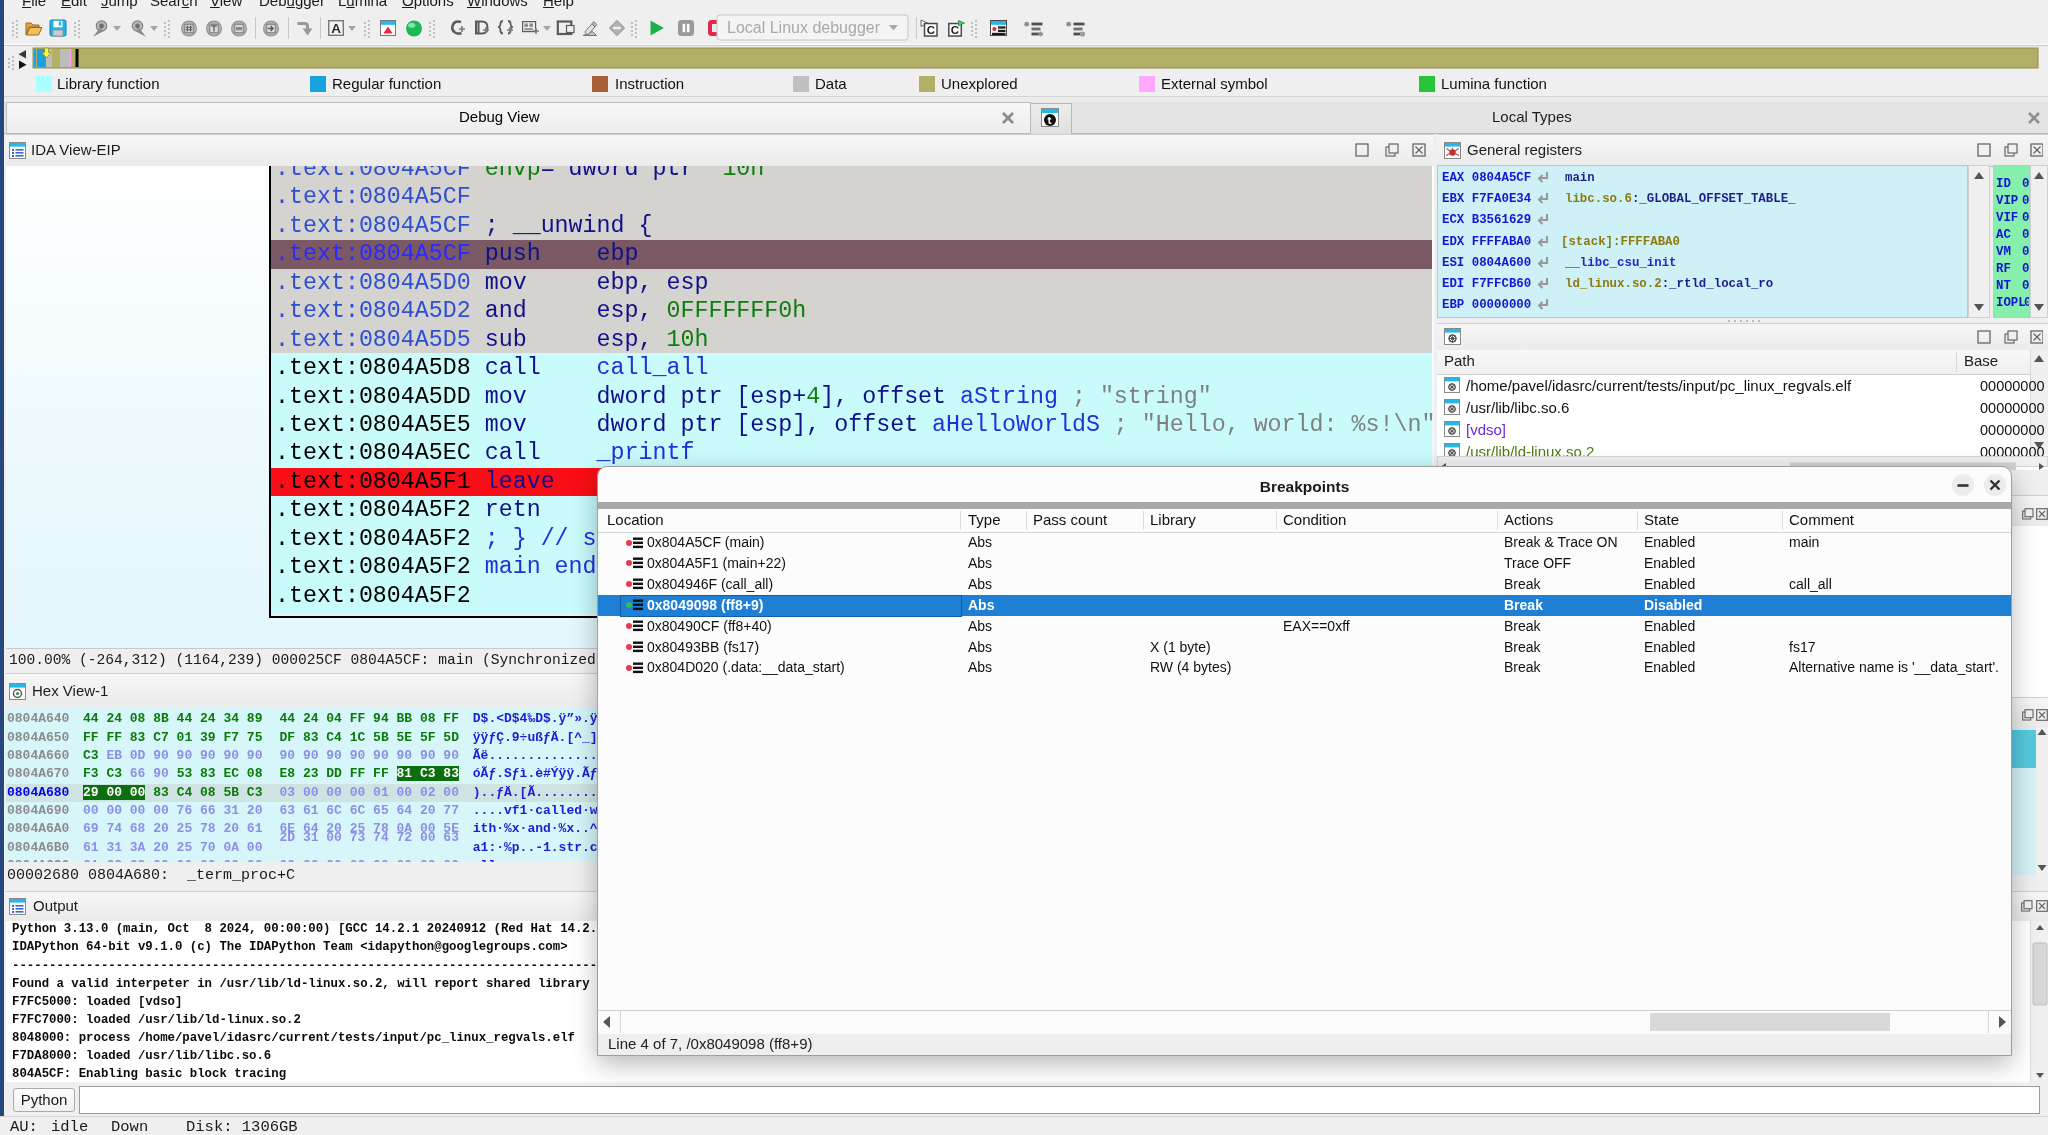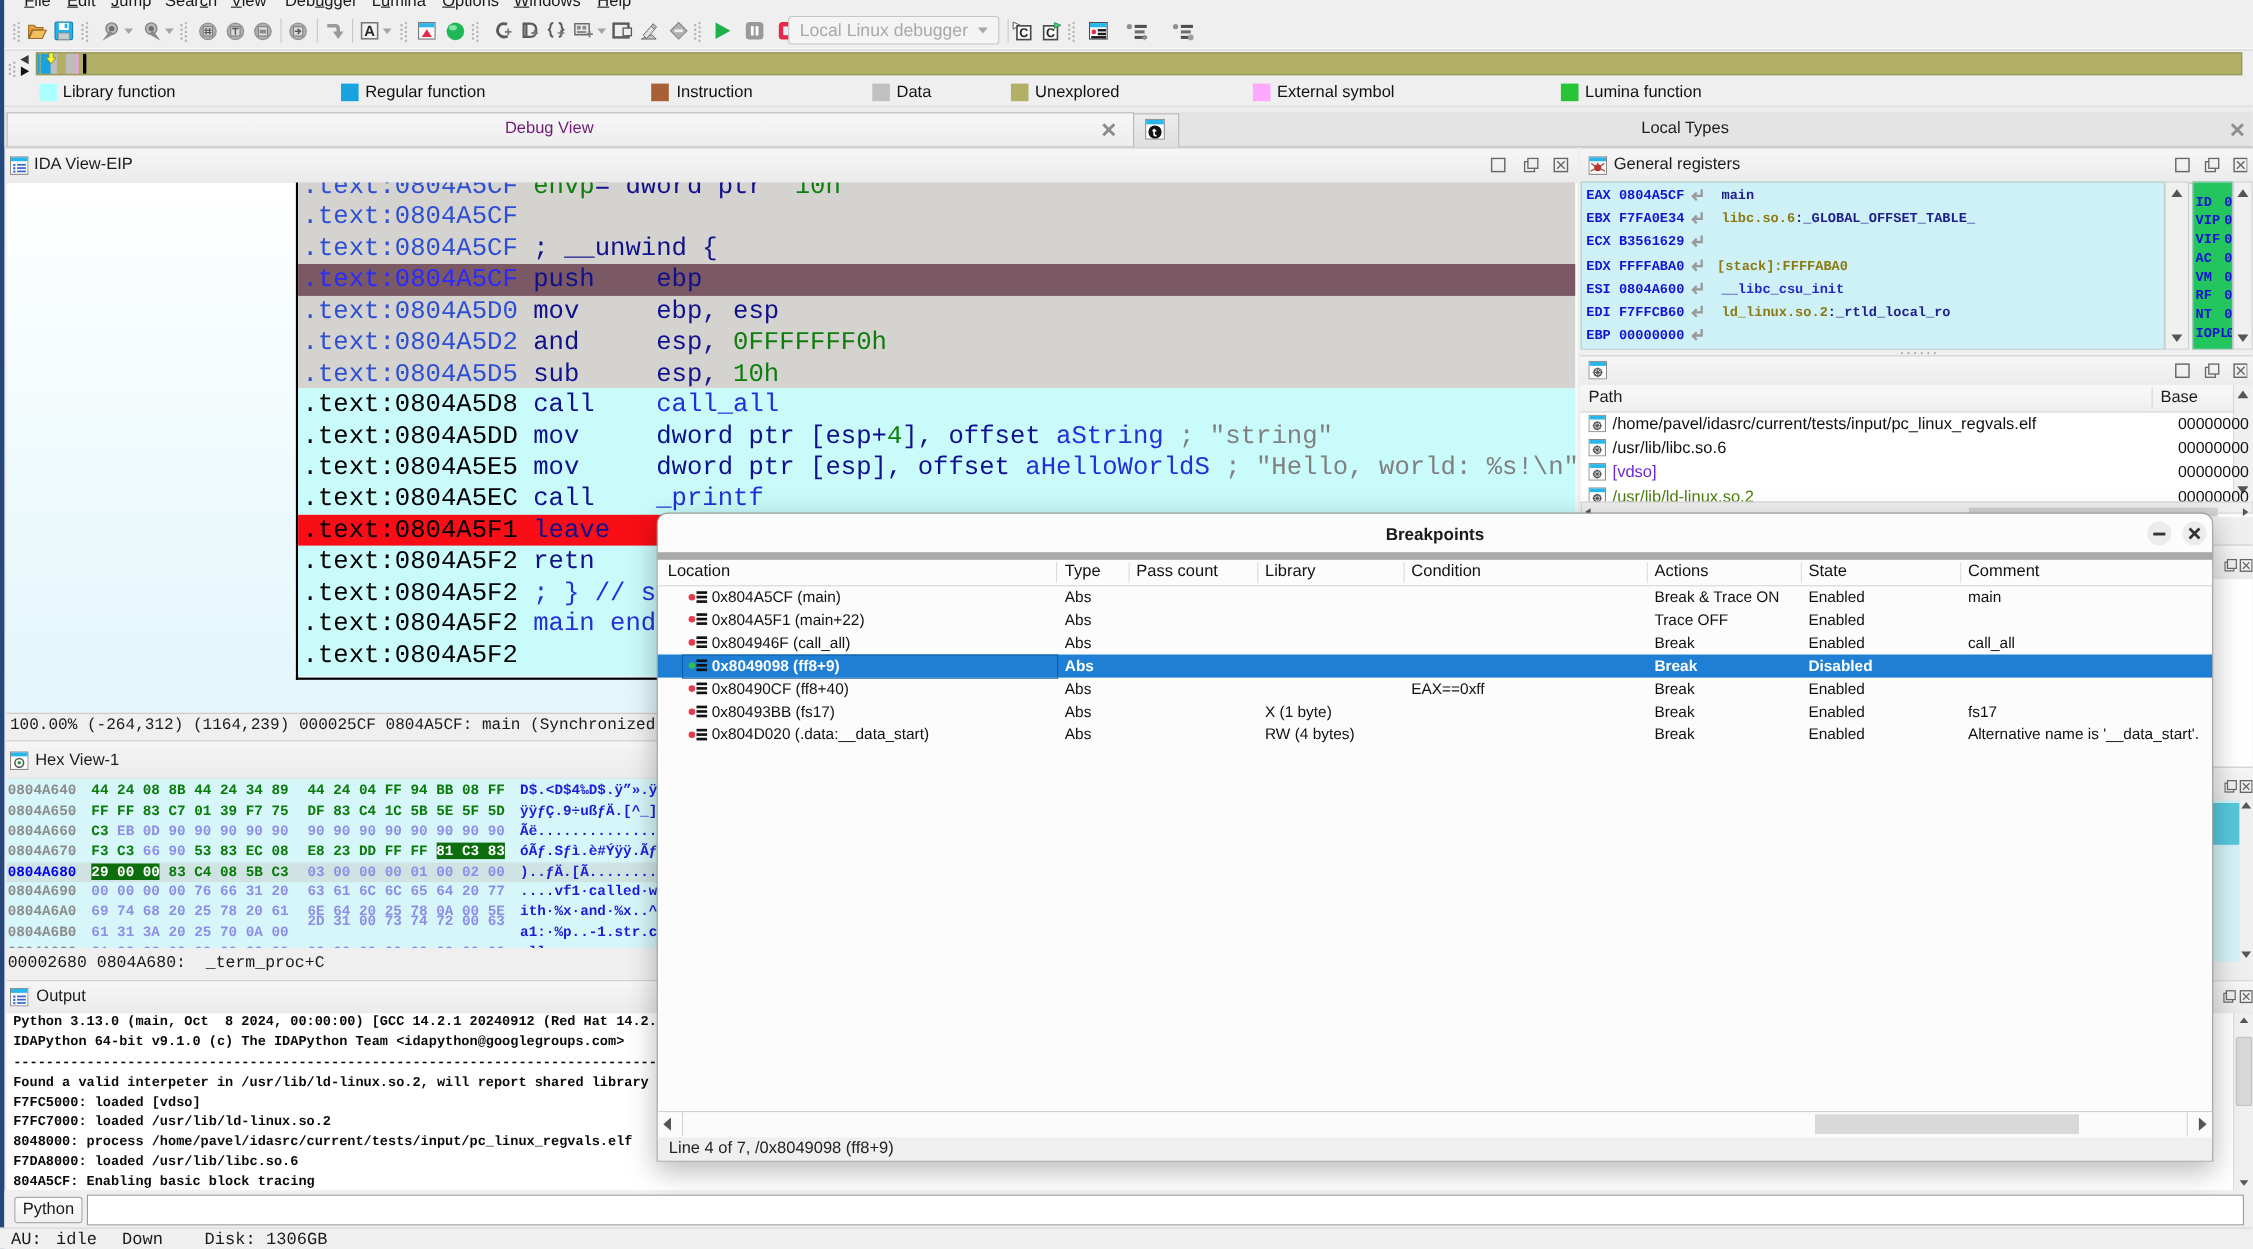--- a/index.html
+++ b/index.html
@@ -254,21 +254,21 @@
  <div class="abs" style="left:1135px;top:4px;width:16px;height:16px;background:#ffa8ff;"></div>
     <div class="abs" style="left:1157px;top:3px;">External symbol</div>
  <div class="abs" style="left:1415px;top:4px;width:16px;height:16px;background:#27c436;"></div>
     <div class="abs" style="left:1437px;top:3px;">Lumina function</div>
 </div>
 
 <div class="abs" style="left:4px;top:97px;width:2044px;height:5px;background:#ececec;"></div>
 <div id="tabbar" class="abs" style="left:4px;top:102px;width:2044px;height:32px;">
  <div class="abs" style="left:0;top:0;width:2044px;height:31px;background:#e4e4e4;border-bottom:1px solid #b9b9b9;"></div>
  <div class="abs" style="left:2px;top:0;width:1023px;height:30px;background:linear-gradient(#f7f7f7,#ededed);border:1px solid #bdbdbd;border-bottom:none;"></div>
- <div class="abs" style="left:455px;top:6px;color:#701a75;">Debug View</div>
+ <div class="abs" style="left:455px;top:6px;color:#000000;">Debug View</div>
  <svg class="abs" style="left:997px;top:9px;" width="14" height="14">
       <path d="M2 2 L12 12 M12 2 L2 12" stroke="#8a8a8a" stroke-width="2.6"></path>
     </svg>
  <div class="abs" style="left:1026px;top:1px;width:40px;height:30px;background:linear-gradient(#ececec,#e0e0e0);border:1px solid #b9b9b9;border-bottom:none;"></div>
  <svg class="abs" style="left:1037px;top:6px;" width="18" height="19" xmlns="http://www.w3.org/2000/svg">
       <rect x="0.5" y="0.5" width="17" height="18" fill="#fdfdfd" stroke="#8a8a8a"></rect>
       <rect x="1" y="1" width="16" height="4" fill="#29b6e8"></rect>
       <circle cx="9" cy="12" r="6" fill="#111"></circle>
       <path d="M8.2 9 L8.2 14.2 Q8.2 15.3 9.3 15.3 L10.4 15.3 M6.6 10.7 L10.2 10.7" stroke="#fff" stroke-width="1.5" fill="none"></path>
     </svg>
@@ -515,21 +515,21 @@
       <use href="#entarr"></use>
     </svg>
 
 <div class="abs" style="left:531px;top:0;width:22px;height:153px;background:#f0f0f0;border:1px solid #d0d0d0;box-sizing:border-box;">
  <svg width="20" height="151">
         <use href="#up" x="5" y="6"></use>
         <use href="#dn" x="5" y="138"></use>
       </svg>
 </div>
 
-<div class="abs" style="left:556px;top:0;width:37px;height:153px;background:#22c55e;border:1px solid #b8c8cc;box-sizing:border-box;overflow:hidden;">
+<div class="abs" style="left:556px;top:0;width:37px;height:153px;background:#86efac;border:1px solid #b8c8cc;box-sizing:border-box;overflow:hidden;">
  <div class="rrow rblue" style="left:2px;top:8px;">ID</div>
       <div class="rrow rblue" style="left:28px;top:8px;">0</div>
  <div class="rrow rblue" style="left:2px;top:25px;">VIP</div>
       <div class="rrow rblue" style="left:28px;top:25px;">0</div>
  <div class="rrow rblue" style="left:2px;top:42px;">VIF</div>
       <div class="rrow rblue" style="left:28px;top:42px;">0</div>
  <div class="rrow rblue" style="left:2px;top:59px;">AC</div>
       <div class="rrow rblue" style="left:28px;top:59px;">0</div>
  <div class="rrow rblue" style="left:2px;top:76px;">VM</div>
       <div class="rrow rblue" style="left:28px;top:76px;">0</div>

